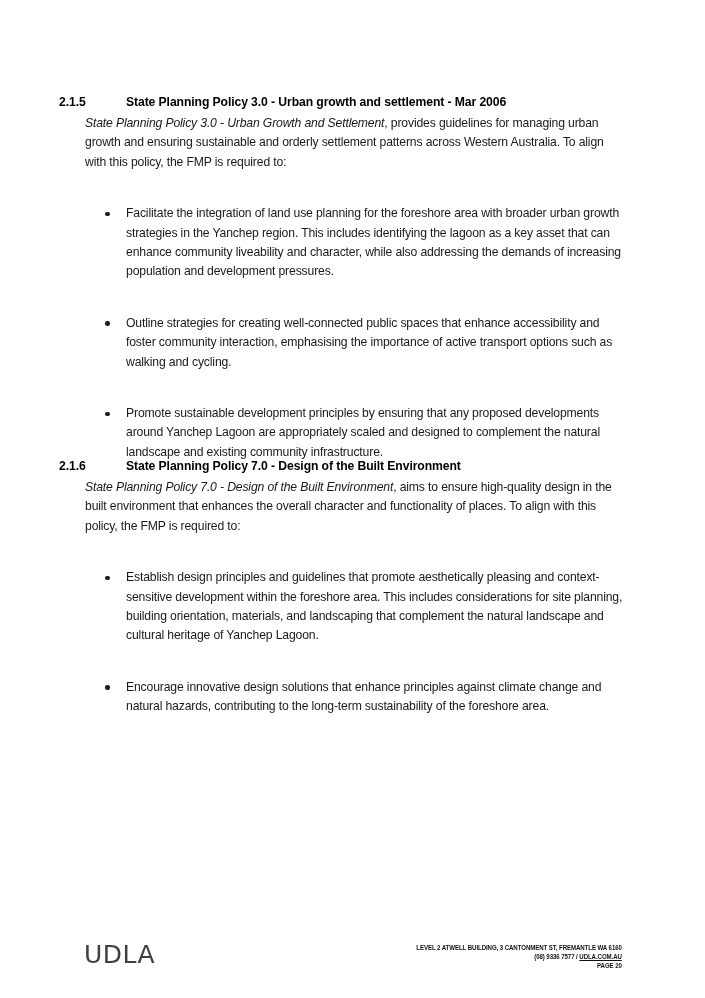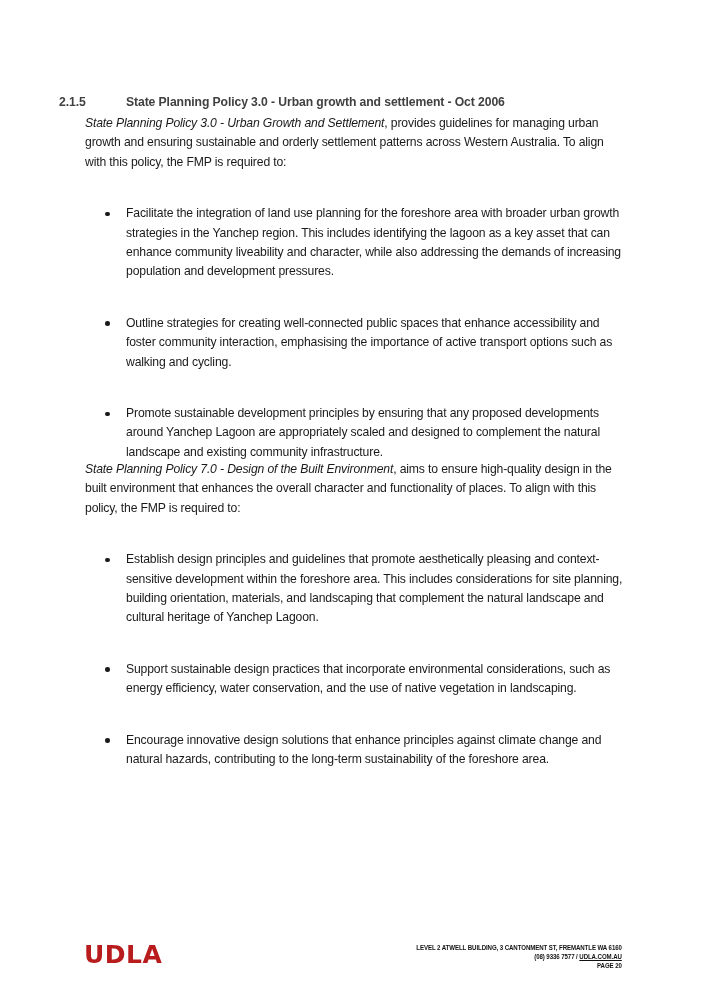--- a/index.html
+++ b/index.html
@@ -26,21 +26,21 @@
       left: 59px;
       width: 570px;
     }
     .sec1 { top: 93px; }
     .sec2 { top: 457px; }
     .heading {
       display: flex;
       font-weight: bold;
       font-size: 12.2px;
       line-height: 18px;
-      color: #404040;
+      color: #000000;
       letter-spacing: -0.1px;
     }
     .heading .num {
       width: 67px;
       flex: none;
     }
     .intro {
       margin-left: 26px;
       margin-top: 3px;
       font-size: 12.2px;
@@ -71,24 +71,24 @@
       width: 4.5px;
       height: 4.5px;
       border-radius: 50%;
       background: #1a1a1a;
     }
     .logo {
       position: absolute;
       left: 84px;
       top: 940px;
       font-family: "DejaVu Sans", sans-serif;
-      font-weight: bold;
+      font-weight: normal;
       font-size: 25px;
       letter-spacing: 0.5px;
-      color: #b91c1c;
+      color: #404040;
       line-height: 30px;
     }
     .footer {
       position: absolute;
       right: 83px;
       top: 943px;
       text-align: right;
       font-family: "Liberation Sans", sans-serif;
       font-weight: bold;
       font-size: 7.2px;
@@ -101,35 +101,38 @@
     .footer .link { text-decoration: underline; }
   </style>
 </head>
 <body>
 
 <div class="page">
 
   <div class="section sec1">
     <div class="heading">
       <span class="num">2.1.5</span>
-      <span class="title">State Planning Policy 3.0 - Urban growth and settlement - Oct 2006</span>
+      <span class="title">State Planning Policy 3.0 - Urban growth and settlement - Mar 2006</span>
     </div>
     <div class="intro"><em>State Planning Policy 3.0 - Urban Growth and Settlement</em><span>, provides guidelines for managing urban growth and ensuring sustainable and orderly settlement patterns across Western Australia. To align with this policy, the FMP is required to:</span></div>
     <ul class="bullets">
       <li><span class="dot"></span><span>Facilitate the integration of land use planning for the foreshore area with broader urban growth strategies in the Yanchep region. This includes identifying the lagoon as a key asset that can enhance community liveability and character, while also addressing the demands of increasing population and development pressures.</span></li>
       <li><span class="dot"></span><span>Outline strategies for creating well-connected public spaces that enhance accessibility and foster community interaction, emphasising the importance of active transport options such as walking and cycling.</span></li>
       <li><span class="dot"></span><span>Promote sustainable development principles by ensuring that any proposed developments around Yanchep Lagoon are appropriately scaled and designed to complement the natural landscape and existing community infrastructure.</span></li>
     </ul>
   </div>
 
   <div class="section sec2">
+    <div class="heading">
+      <span class="num">2.1.6</span>
+      <span class="title">State Planning Policy 7.0 - Design of the Built Environment</span>
+    </div>
     <div class="intro"><em>State Planning Policy 7.0 - Design of the Built Environment</em><span>, aims to ensure high-quality design in the built environment that enhances the overall character and functionality of places. To align with this policy, the FMP is required to:</span></div>
     <ul class="bullets">
       <li><span class="dot"></span><span>Establish design principles and guidelines that promote aesthetically pleasing and context-sensitive development within the foreshore area. This includes considerations for site planning, building orientation, materials, and landscaping that complement the natural landscape and cultural heritage of Yanchep Lagoon.</span></li>
-      <li><span class="dot"></span><span>Support sustainable design practices that incorporate environmental considerations, such as energy efficiency, water conservation, and the use of native vegetation in landscaping.</span></li>
       <li><span class="dot"></span><span>Encourage innovative design solutions that enhance principles against climate change and natural hazards, contributing to the long-term sustainability of the foreshore area.</span></li>
     </ul>
   </div>
 
   <div class="logo">UDLA</div>
   <div class="footer">
     <div>LEVEL 2 ATWELL BUILDING, 3 CANTONMENT ST, FREMANTLE WA 6160</div>
     <div><span>(08) 9336 7577</span><span> / </span><span class="link">UDLA.COM.AU</span></div>
     <div>PAGE 20</div>
   </div>

